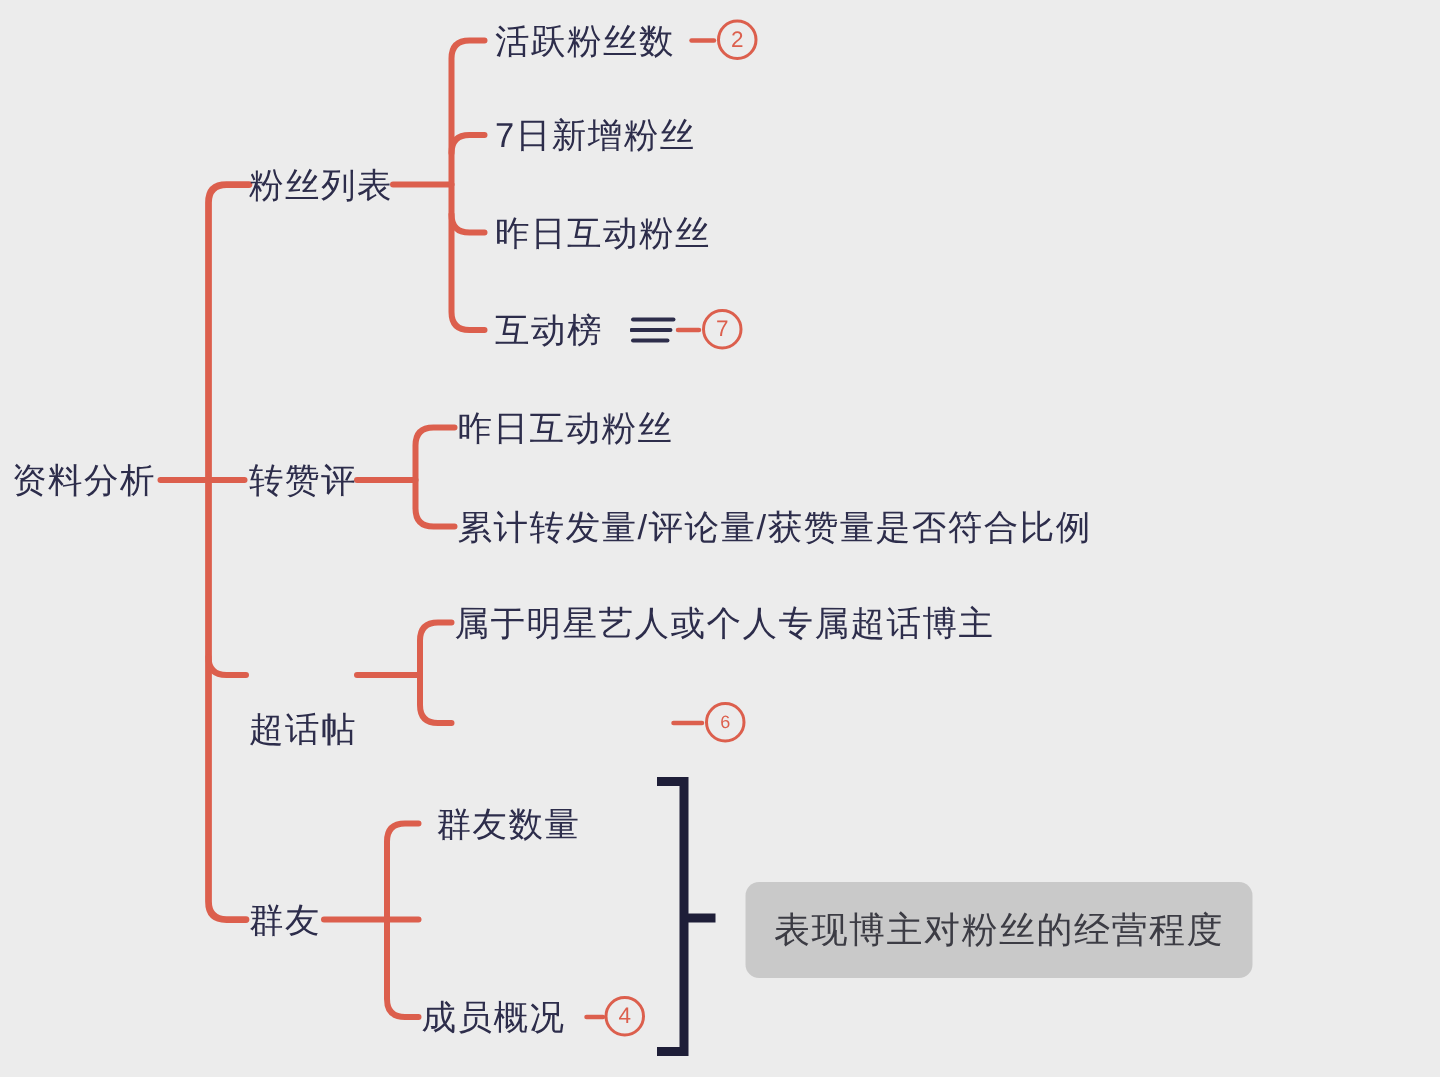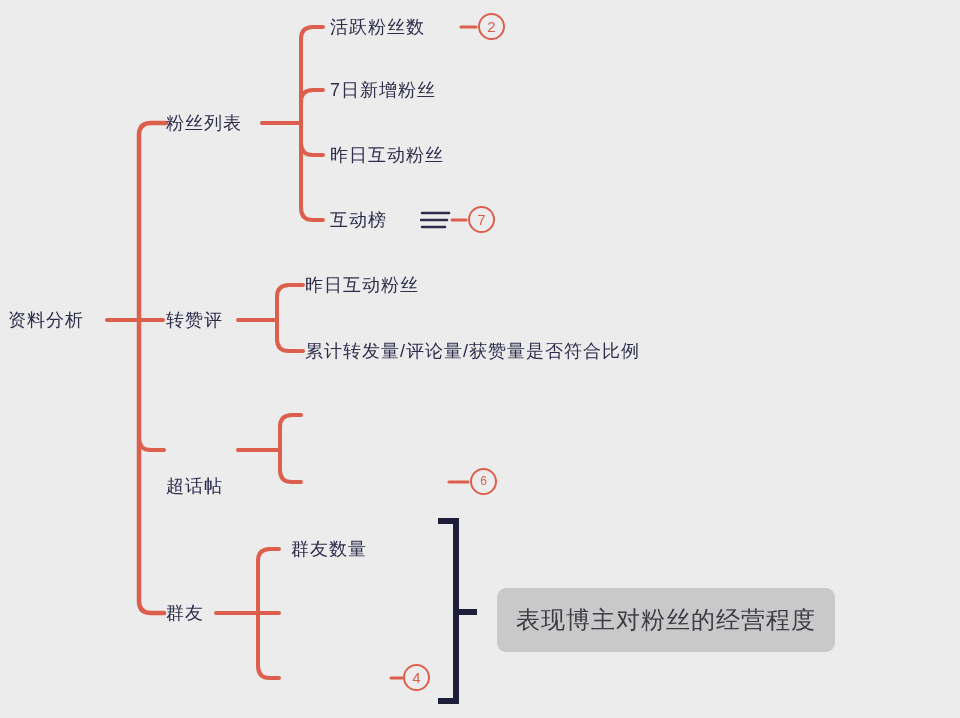--- a/index.html
+++ b/index.html
@@ -7,21 +7,21 @@
     --bracket:#1e1e38; --note_bg:#c9c9c9; --note_text:#3c3c44; --badge:#dc5f4d;
   }
   html,body{margin:0;padding:0;}
   body{background:var(--bg);font-family:"Liberation Sans","DejaVu Sans",sans-serif;}
   .stage{position:relative;width:960px;height:718px;background:var(--bg);overflow:hidden;}
   .lines{position:absolute;left:0;top:0;width:960px;height:718px;}
   .lines path{fill:none;stroke:var(--branch);stroke-width:4;stroke-linecap:round;}
   .lines path.trunk{stroke-width:4.5;}
   .lines path.dash{stroke-width:3;}
   .lines path.dark{stroke:var(--bracket);stroke-width:6;stroke-linecap:butt;stroke-linejoin:miter;}
-  .label{position:absolute;height:30px;line-height:30px;font-size:18px;color:var(--ink);
+  .label{position:absolute;height:30px;line-height:30px;font-size:23px;color:var(--ink);
          letter-spacing:1px;white-space:nowrap;}
   .badge{position:absolute;width:27px;height:27px;border:2px solid var(--badge);border-radius:50%;
          box-sizing:border-box;color:var(--badge);font-size:15px;line-height:23px;text-align:center;}
   .badge.small{font-size:12px;}
   .marker-icon{position:absolute;left:420px;top:209px;width:32px;height:22px;}
   .marker-icon line{stroke:var(--ink);stroke-width:2.6;stroke-linecap:round;}
   .note{position:absolute;left:497px;top:588px;width:338px;height:64px;background:var(--note_bg);
         border-radius:9px;display:flex;align-items:center;justify-content:center;
         font-size:24px;color:var(--note_text);letter-spacing:1px;white-space:nowrap;}
 </style>
@@ -76,22 +76,24 @@
 
   <svg class="marker-icon" viewBox="0 0 32 22">
     <line x1="2" y1="4" x2="29" y2="4"></line>
     <line x1="1" y1="11" x2="27" y2="11"></line>
     <line x1="2" y1="18" x2="25" y2="18"></line>
   </svg>
 
   <div class="label" style="left:305px;top:270px;">昨日互动粉丝</div>
   <div class="label" style="left:305px;top:336px;">累计转发量/评论量/获赞量是否符合比例</div>
 
+  <div class="label" style="left:303px;top:400px;">属于明星艺人或个人专属超话博主</div>
 
   <div class="label" style="left:281px;top:534px;margin-left:10px;">群友数量</div>
+  <div class="label" style="left:281px;top:663px;">成员概况</div>
 
   <span class="badge" style="left:478px;top:13px;">2</span>
   <span class="badge" style="left:468px;top:206px;">7</span>
   <span class="badge small" style="left:470px;top:468px;">6</span>
   <span class="badge" style="left:403px;top:664px;">4</span>
 
   <div class="note">表现博主对粉丝的经营程度</div>
 
 </div>
 

